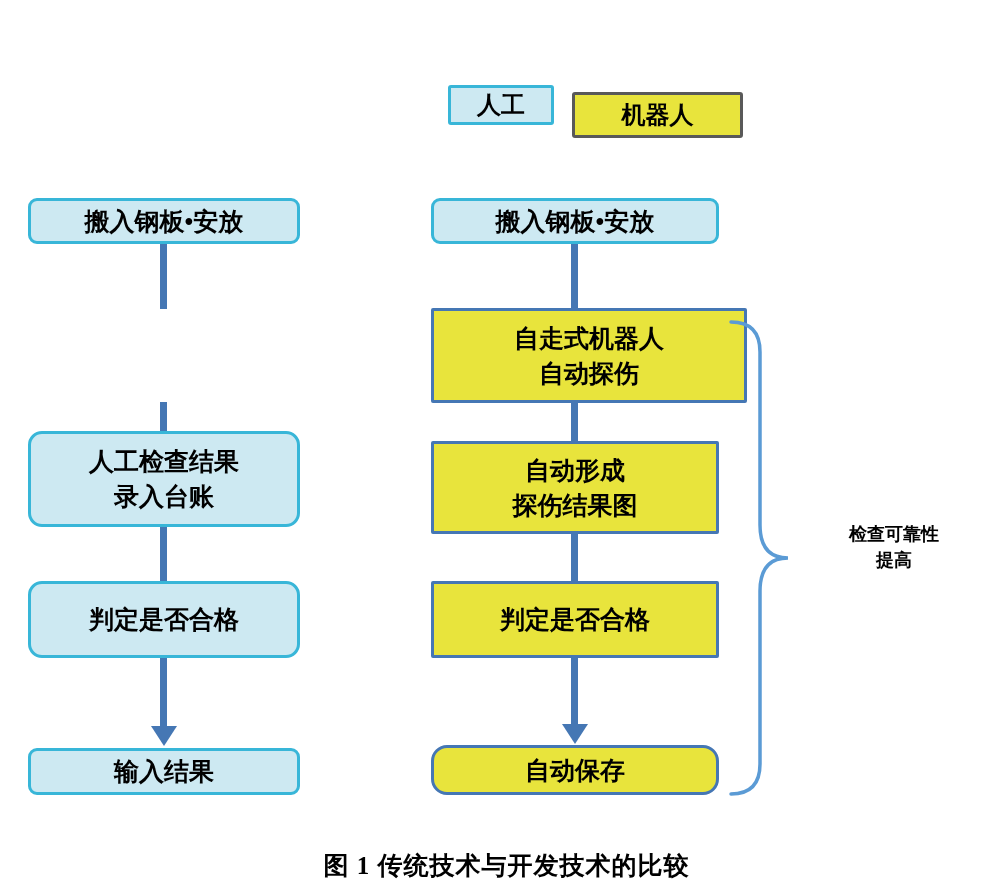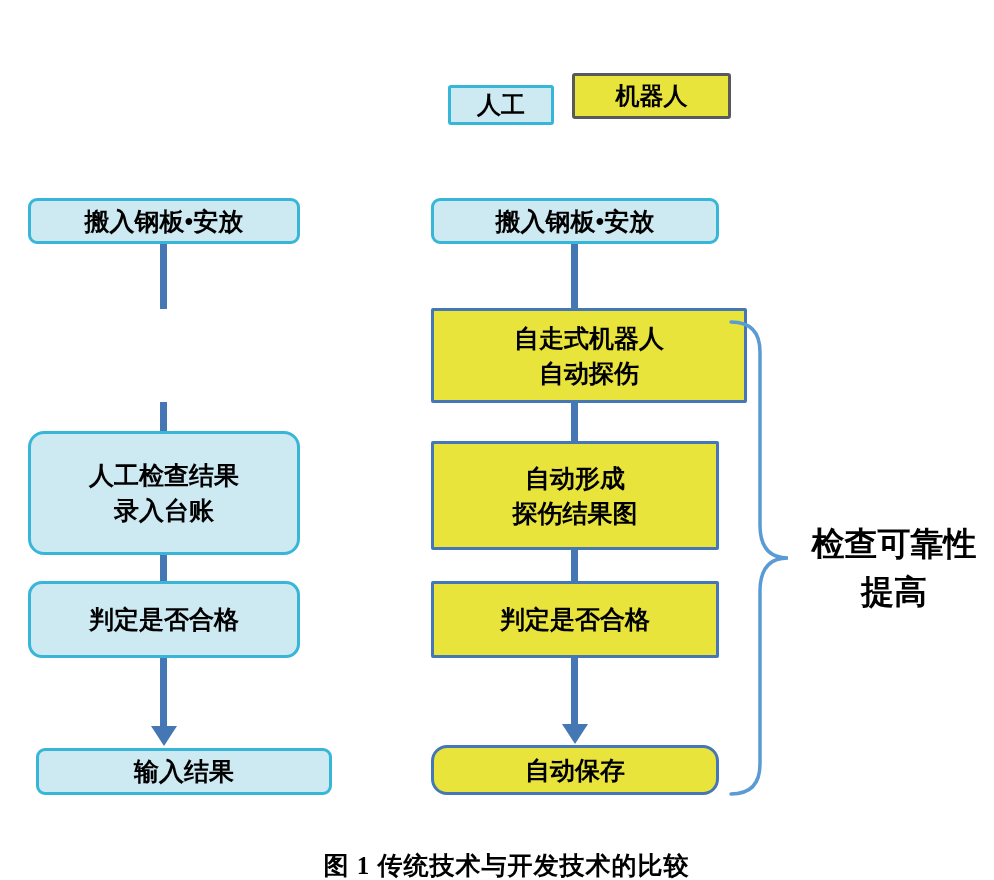--- a/index.html
+++ b/index.html
@@ -85,21 +85,21 @@
     stroke: var(--brace, #5b9bd5);
     stroke-width: 3.5;
     stroke-linecap: round;
   }
   .annotation-label {
     position: absolute;
     left: 796px;
     top: 498px;
     width: 196px;
     text-align: center;
-    font-size: 33px;
+    font-size: 18px;
     font-weight: 600;
     line-height: 1.45;
     white-space: pre-line;
   }
   .caption {
     position: absolute;
     left: 0;
     right: 0;
     top: 826px;
     text-align: center;
@@ -108,44 +108,44 @@
     letter-spacing: 1px;
     padding-left: 19px;
   }
 </style>
 </head>
 <body>
 
 <div class="canvas">
 
   <div class="legend-box legend-manual" style="left:448px; top:62px; width:106px; height:40px;">人工</div>
-  <div class="legend-box legend-robot" style="left:572px; top:50px; width:159px; height:46px;">机器人</div>
+  <div class="legend-box legend-robot" style="left:572px; top:69px; width:171px; height:46px;">机器人</div>
 
   <div class="conn" style="left:160px; top:220px; height:66px;"></div>
   <div class="conn" style="left:160px; top:379px; height:30px;"></div>
   <div class="conn" style="left:160px; top:503px; height:56px;"></div>
   <div class="conn" style="left:160px; top:634px; height:72px;"></div>
   <div class="arrowhead" style="left:151px; top:703px;"></div>
 
   <div class="box manual-box small" style="left:28px; top:175px; width:272px; height:46px;">搬入钢板•安放</div>
-  <div class="box manual-box" style="left:28px; top:408px; width:272px; height:124px;border-radius:16px;">人工检查结果
+  <div class="box manual-box" style="left:28px; top:408px; width:272px; height:96px;">人工检查结果
 录入台账</div>
   <div class="box manual-box" style="left:28px; top:558px; width:272px; height:77px;">判定是否合格</div>
-  <div class="box manual-box small" style="left:36px; top:725px; width:296px; height:47px;">输入结果</div>
+  <div class="box manual-box small" style="left:28px; top:725px; width:272px; height:47px;">输入结果</div>
 
   <div class="conn" style="left:571px; top:220px; height:66px;"></div>
   <div class="conn" style="left:571px; top:379px; height:40px;"></div>
   <div class="conn" style="left:571px; top:510px; height:49px;"></div>
   <div class="conn" style="left:571px; top:634px; height:70px;"></div>
   <div class="arrowhead" style="left:562px; top:701px;"></div>
 
   <div class="box manual-box small" style="left:431px; top:175px; width:288px; height:46px;">搬入钢板•安放</div>
   <div class="box robot-box" style="left:431px; top:285px; width:316px; height:95px;">自走式机器人
 自动探伤</div>
-  <div class="box robot-box" style="left:431px; top:418px; width:288px; height:109px;">自动形成
+  <div class="box robot-box" style="left:431px; top:418px; width:288px; height:93px;">自动形成
 探伤结果图</div>
   <div class="box robot-box" style="left:431px; top:558px; width:288px; height:77px;">判定是否合格</div>
   <div class="box robot-box" style="left:431px; top:722px; width:288px; height:50px;border-radius:16px;">自动保存</div>
 
   <svg class="brace-svg" viewBox="0 0 62 478" aria-hidden="true">
     <path d="M 3 3 Q 32 3 32 33 L 32 206 Q 32 239 60 239 Q 32 239 32 272 L 32 445 Q 32 475 3 475"></path>
   </svg>
   <div class="annotation-label">检查可靠性
 提高</div>
 

